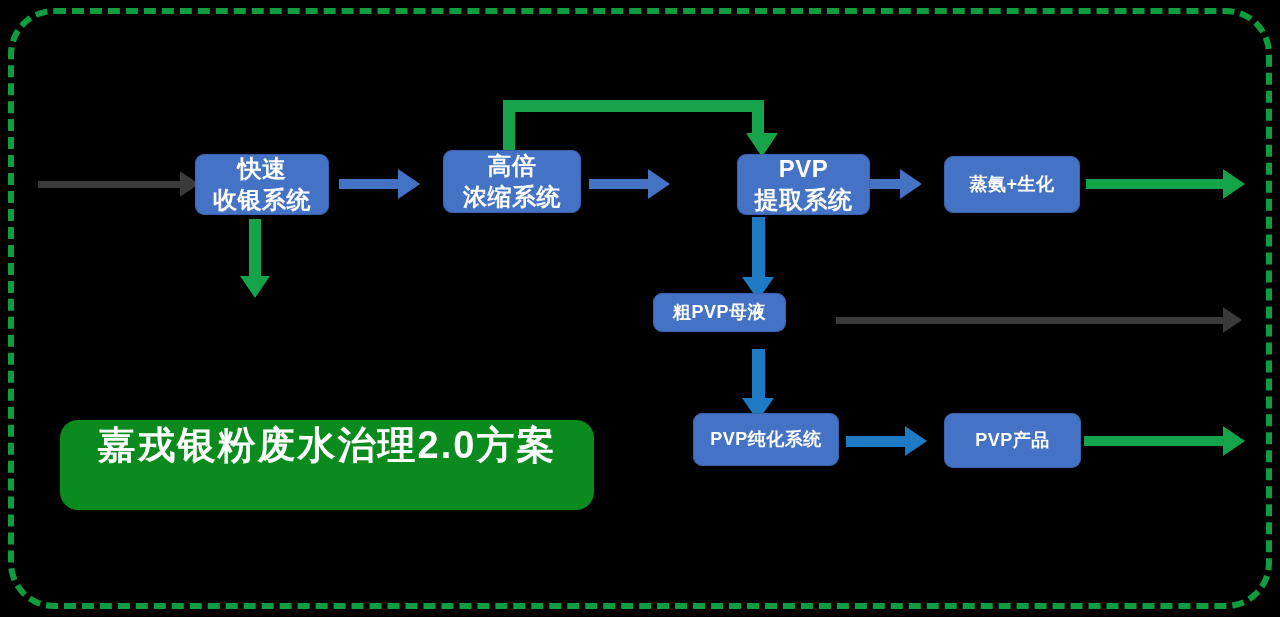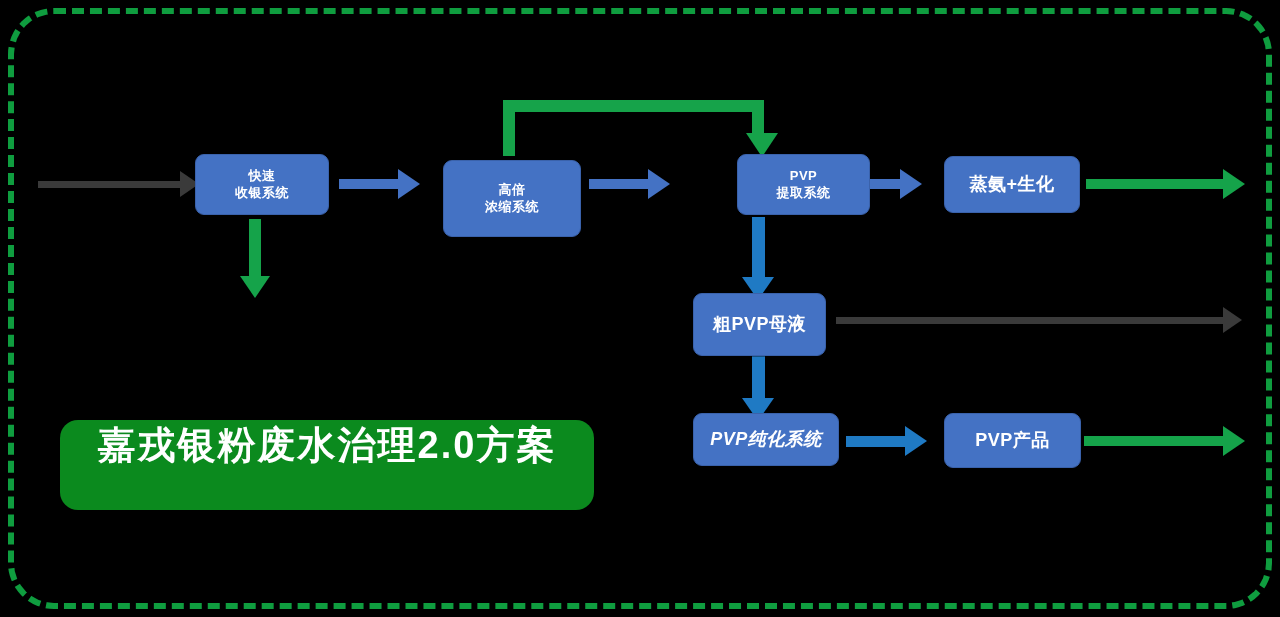--- a/index.html
+++ b/index.html
@@ -30,21 +30,21 @@
     box-sizing:border-box;
     background:#4472C4;
     border:1px solid #3a62ab;
     border-radius:9px;
     color:#ffffff;
     display:flex;
     align-items:center;
     justify-content:center;
     text-align:center;
     font-weight:bold;
-    font-size:13px;
+    font-size:24px;
     line-height:1.28;
     letter-spacing:.5px;
     white-space:pre-line;
     box-shadow:0 1px 0 rgba(0,0,0,.35);
   }
   .node.small{font-size:18px;}
   
   #banner{
     position:absolute;
     left:60px;top:420px;
@@ -143,31 +143,31 @@
     <div>
       <div class="shaft" style="left:1084px;top:436px;width:142px;height:10px;background:#15a34a;"></div>
       <div class="head right" style="--hh:15px;--hw:22px;--c:#15a34a;left:1223px;top:426px;"></div>
     </div>
 
   </div>
 
   <div class="node" style="left:195px;top:154px;width:134px;height:61px;">快速
 收银系统</div>
 
-  <div class="node" style="left:443px;top:160px;width:138px;height:77px;">高倍
+  <div class="node" style="left:443px;top:150px;width:138px;height:63px;">高倍
 浓缩系统</div>
 
   <div class="node" style="left:693px;top:154px;width:133px;height:61px;margin-left:44px;">PVP
 提取系统</div>
 
   <div class="node small" style="left:944px;top:156px;width:136px;height:57px;">蒸氨+生化</div>
 
-  <div class="node small" style="left:693px;top:293px;width:133px;height:63px;">粗PVP母液</div>
+  <div class="node small" style="left:653px;top:293px;width:133px;height:39px;">粗PVP母液</div>
 
-  <div class="node small" style="left:693px;top:413px;width:146px;height:53px;font-style:italic;">PVP纯化系统</div>
+  <div class="node small" style="left:693px;top:413px;width:146px;height:53px;">PVP纯化系统</div>
 
   <div class="node small" style="left:944px;top:413px;width:137px;height:55px;">PVP产品</div>
 
   <div id="banner">
     <span>嘉戎银粉废水治理2.0方案</span>
   </div>
 
 </div>
 
 </body></html>

